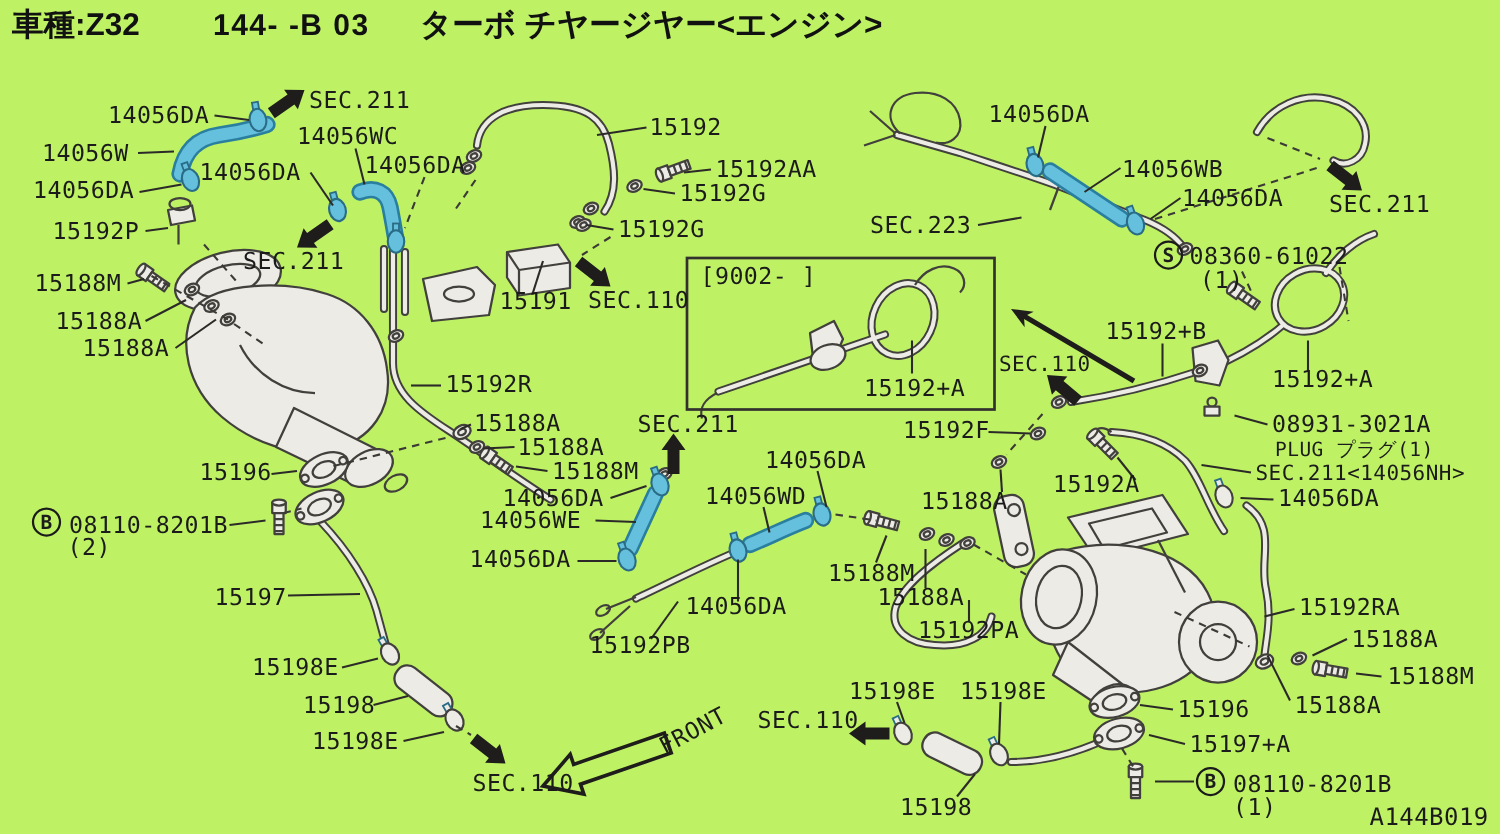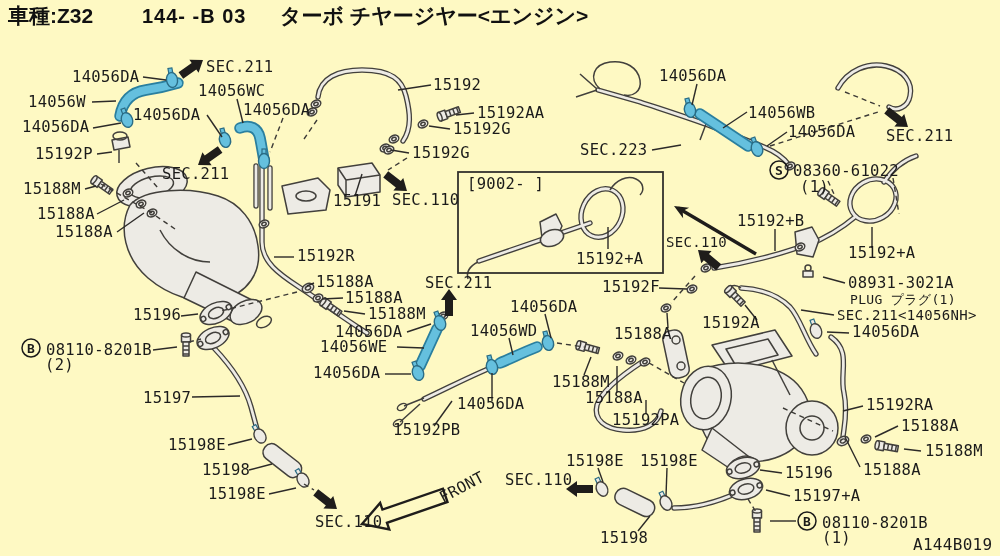--- a/index.html
+++ b/index.html
@@ -1,16 +1,16 @@
 <!DOCTYPE html>
 <html><head>
 <meta charset="utf-8">
 <style>
   html,body{margin:0;padding:0;background:#dfdeda;}
-  .page{width:1000px;height:556px;background:#fef9c3;position:relative;overflow:hidden;}
+  .page{width:1000px;height:556px;background:#bef264;position:relative;overflow:hidden;}
   svg{display:block;}
   text{user-select:none;}
   .hdr{font:bold 21px "Liberation Sans",sans-serif;fill:#111;}
   .hdr2{font:bold 20px "Liberation Sans",sans-serif;fill:#111;letter-spacing:1px;}
   .lbl{font:15.5px "DejaVu Sans Mono",monospace;fill:#1b1b1b;letter-spacing:.3px;}
   .s13{font-size:13px;}
   .s14{font-size:14px;}
   .s16{font-size:16px;}
   .circ{fill:none;stroke:#1b1b1b;stroke-width:1.5;}
   .circL{font:bold 13px "DejaVu Sans Mono",monospace;fill:#1b1b1b;text-anchor:middle;}

